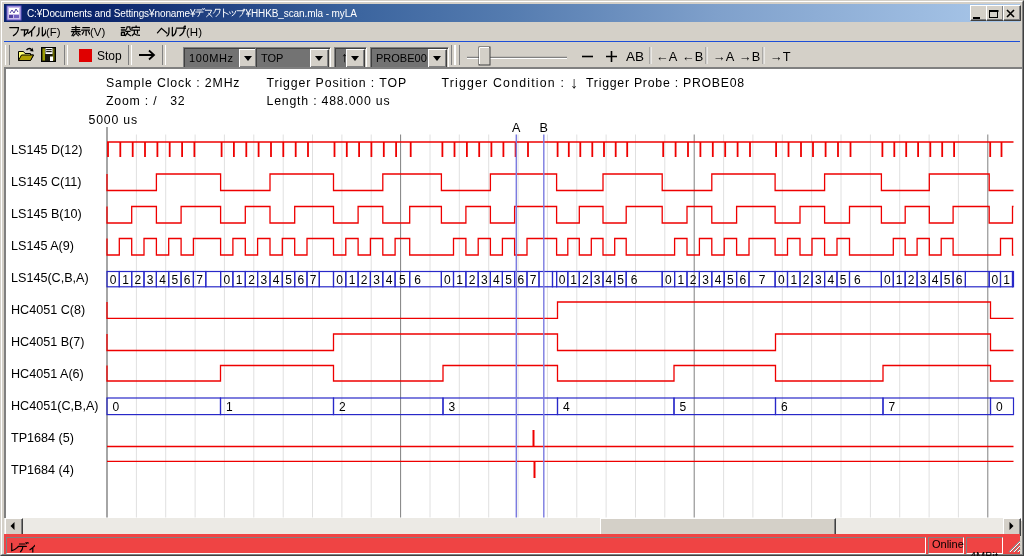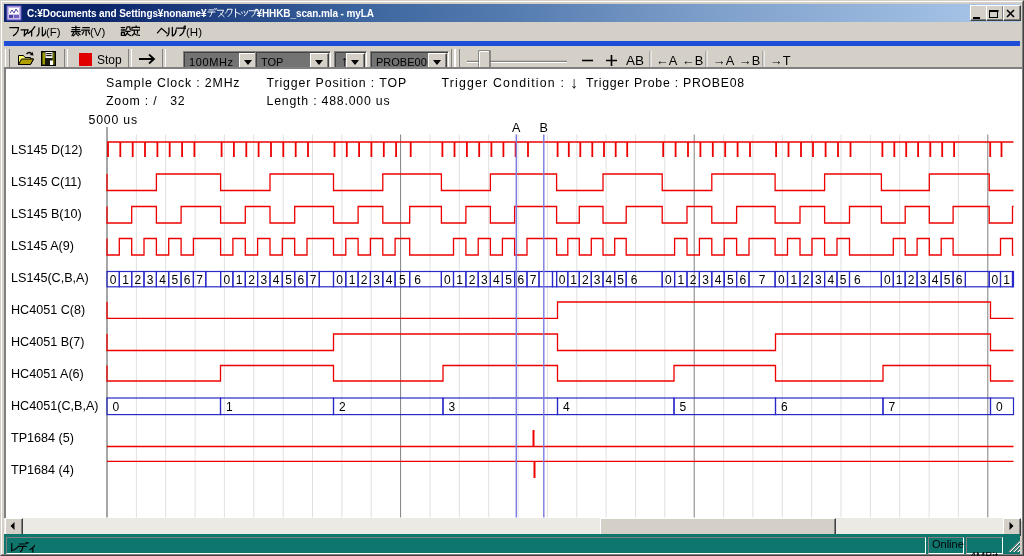--- a/index.html
+++ b/index.html
@@ -1,34 +1,34 @@
 <!DOCTYPE html>
 <html><head><meta charset="utf-8"><style>
 html,body{margin:0;padding:0;width:1024px;height:556px;overflow:hidden}
 body{font-family:"Liberation Sans",sans-serif;position:relative;background:#d4d0c8}
 .abs{position:absolute}
 .frame-outer{position:absolute;inset:0;border-top:1px solid #d4d0c8;border-left:1px solid #d4d0c8;border-right:1px solid #404040;border-bottom:1px solid #404040}
 .frame-inner{position:absolute;left:1px;top:1px;right:1px;bottom:1px;border-top:1px solid #fff;border-left:1px solid #fff;border-right:1px solid #808080;border-bottom:1px solid #808080}
 .titlebar{position:absolute;left:4px;top:4px;width:1016px;height:18px;background:linear-gradient(90deg,#0a246a 0%,#0a246a 9%,#3c659f 35%,#557cb0 50%,#7fa0cb 70%,#aac8ea 100%)}
-.tith{color:#fff;font-size:10px;font-weight:bold;position:absolute;left:23px;top:3.5px;white-space:pre;letter-spacing:-0.1px}
+.tith{color:#fff;font-size:10px;font-weight:normal;position:absolute;left:23px;top:3.5px;white-space:pre;letter-spacing:-0.1px}
 .tbtn{position:absolute;top:1px;width:16px;height:14px;background:#d4d0c8;border-top:1px solid #fff;border-left:1px solid #fff;border-right:1px solid #404040;border-bottom:1px solid #404040;box-shadow:inset -1px -1px 0 #808080}
 .menubar{position:absolute;left:4px;top:22px;width:1016px;height:19px;background:#d4d0c8}
 .menuitem{position:absolute;top:3px;height:14px;white-space:nowrap;font-size:12px;color:#000}
-.toolbar{position:absolute;left:4px;top:41px;width:1016px;height:26px;background:#d4d0c8;border-top:5px solid #1d4ed8}
+.toolbar{position:absolute;left:4px;top:41px;width:1016px;height:26px;background:#d4d0c8;border-top:1px solid #1d4ed8}
 .tsep{position:absolute;top:3px;height:20px;width:2px;border-left:1px solid #808080;border-right:1px solid #fff}
 .combo{position:absolute;top:5px;height:21px;background:#737373;border:1px solid;border-color:#808080 #fff #fff #808080;box-shadow:inset 1px 1px 0 #404040,inset -1px -1px 0 #d4d0c8}
 .combo .txt{position:absolute;left:5px;top:3.5px;font-size:11px;color:#000}
 .combo .btn{position:absolute;right:1px;top:1px;bottom:1px;width:17px;background:#d4d0c8;border:1px solid;border-color:#fff #404040 #404040 #fff;box-shadow:inset -1px -1px 0 #808080}
 .combo .btn:after{content:"";position:absolute;left:4px;top:6px;border:4px solid transparent;border-top:5px solid #000}
 .tool-label{position:absolute;top:7px;font-size:13px;color:#000;white-space:nowrap}
 .client{position:absolute;left:4px;top:67px;width:1016px;height:452px;background:#fff;border-top:2px solid #808080;border-left:2px solid #808080}
 .sb{position:absolute;left:4px;top:518px;width:1016px;height:16px;background:#eceae5}
 .sbtn{position:absolute;top:0;width:16px;height:16px;background:#d4d0c8;border:1px solid;border-color:#fff #404040 #404040 #fff;box-shadow:inset -1px -1px 0 #808080,inset 1px 1px 0 #d4d0c8}
 .thumb{position:absolute;left:596px;top:0;width:234px;height:16px;background:#d4d0c8;border:1px solid;border-color:#fff #404040 #404040 #fff;box-shadow:inset -1px -1px 0 #808080}
-.status{position:absolute;left:4px;top:534px;width:1016px;height:20px;background:#0f766e}
+.status{position:absolute;left:4px;top:534px;width:1016px;height:20px;background:#ef4444}
 .panel{position:absolute;top:3px;height:15px;border:1px solid;border-color:#808080 #fff #fff #808080;font-size:11px;color:#000}
 </style></head><body>
 <div class="frame-outer"></div>
 <div class="frame-inner"></div>
 <div class="titlebar">
 <svg class="abs" style="left:2px;top:1px" width="16" height="16">
       <rect x="1" y="1" width="14" height="14" fill="#c8bce8" stroke="#6a5acd" stroke-width="1"></rect>
       <rect x="3" y="3" width="10" height="6" fill="#fff"></rect>
       <path d="M4,8 L6,5 L8,8 L10,4 L12,7" stroke="#5040a0" fill="none" stroke-width="1"></path>
       <rect x="3" y="10" width="4" height="3" fill="#5040a0"></rect>

